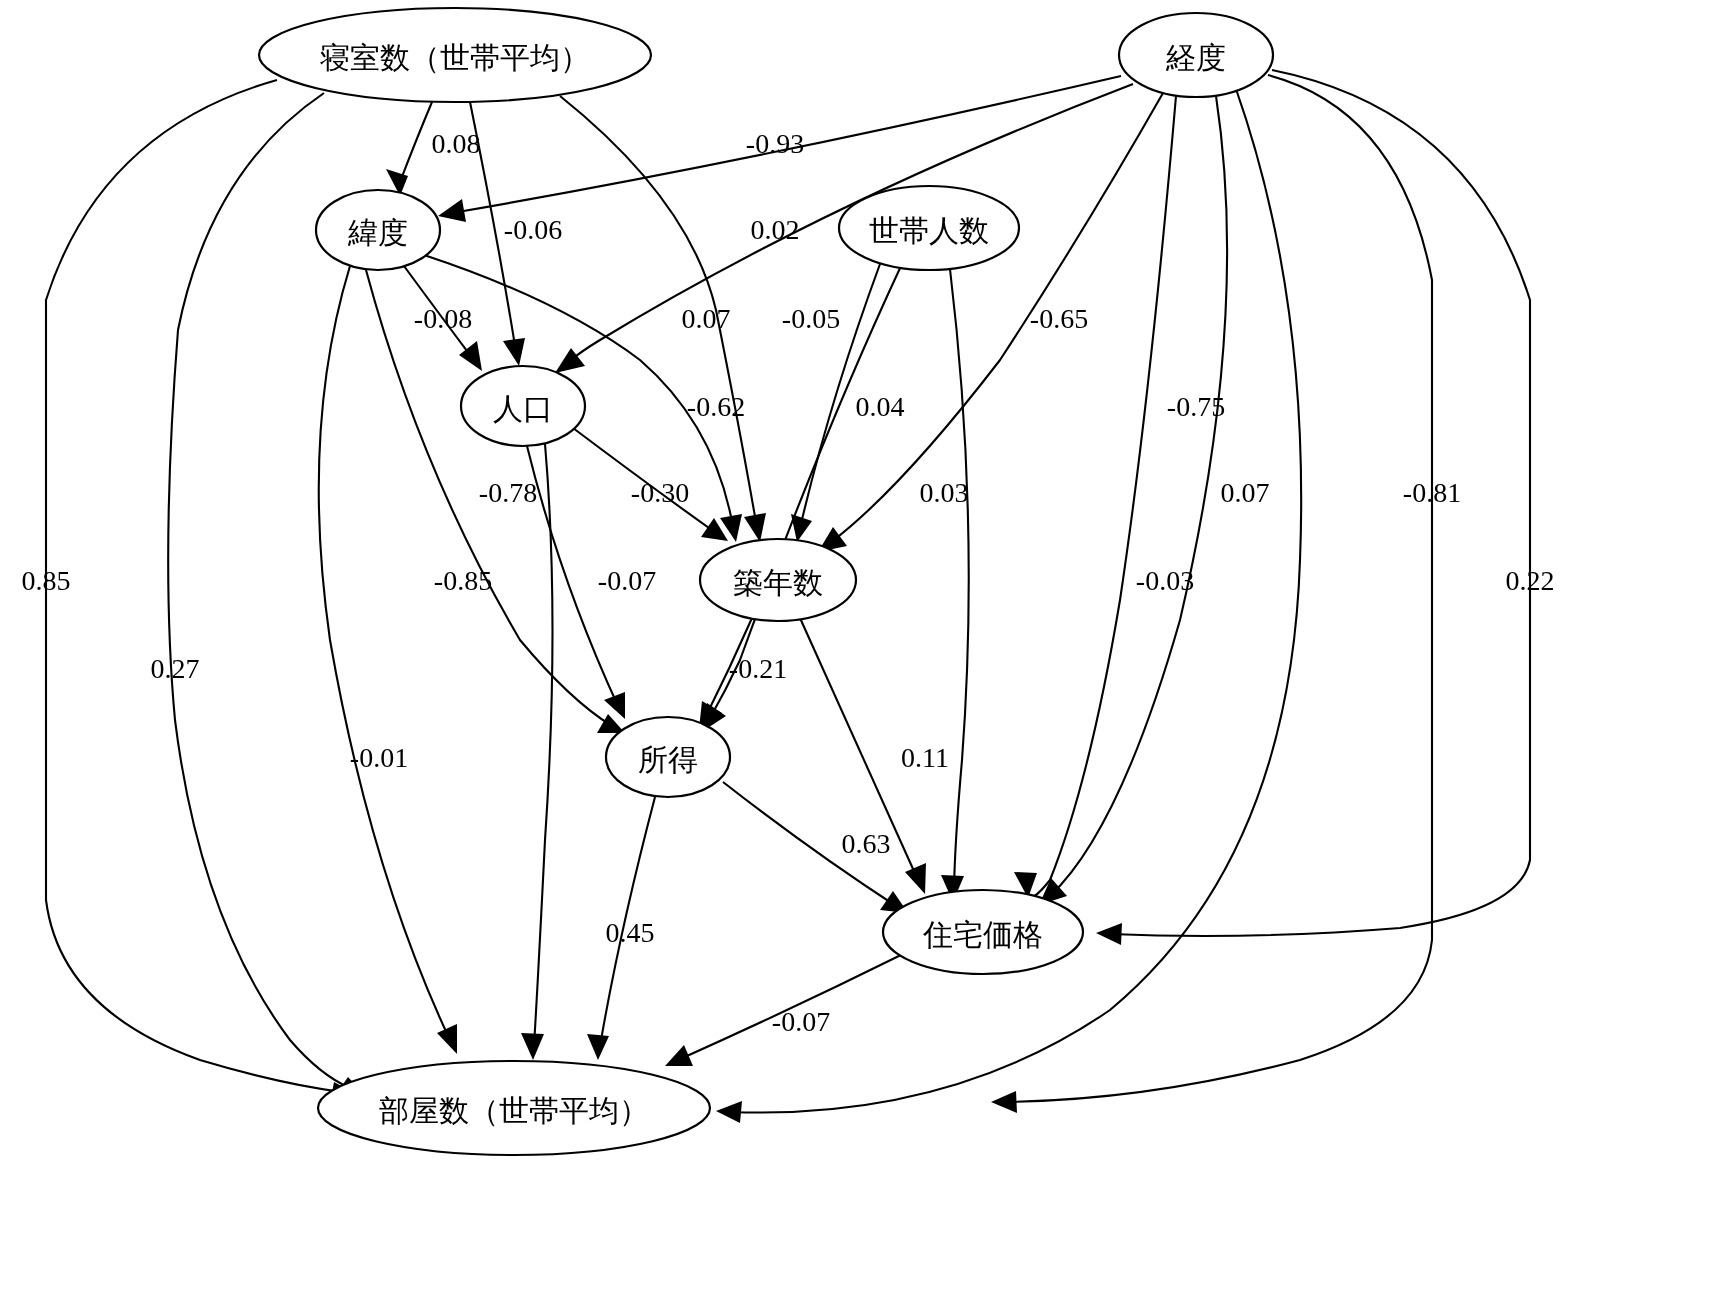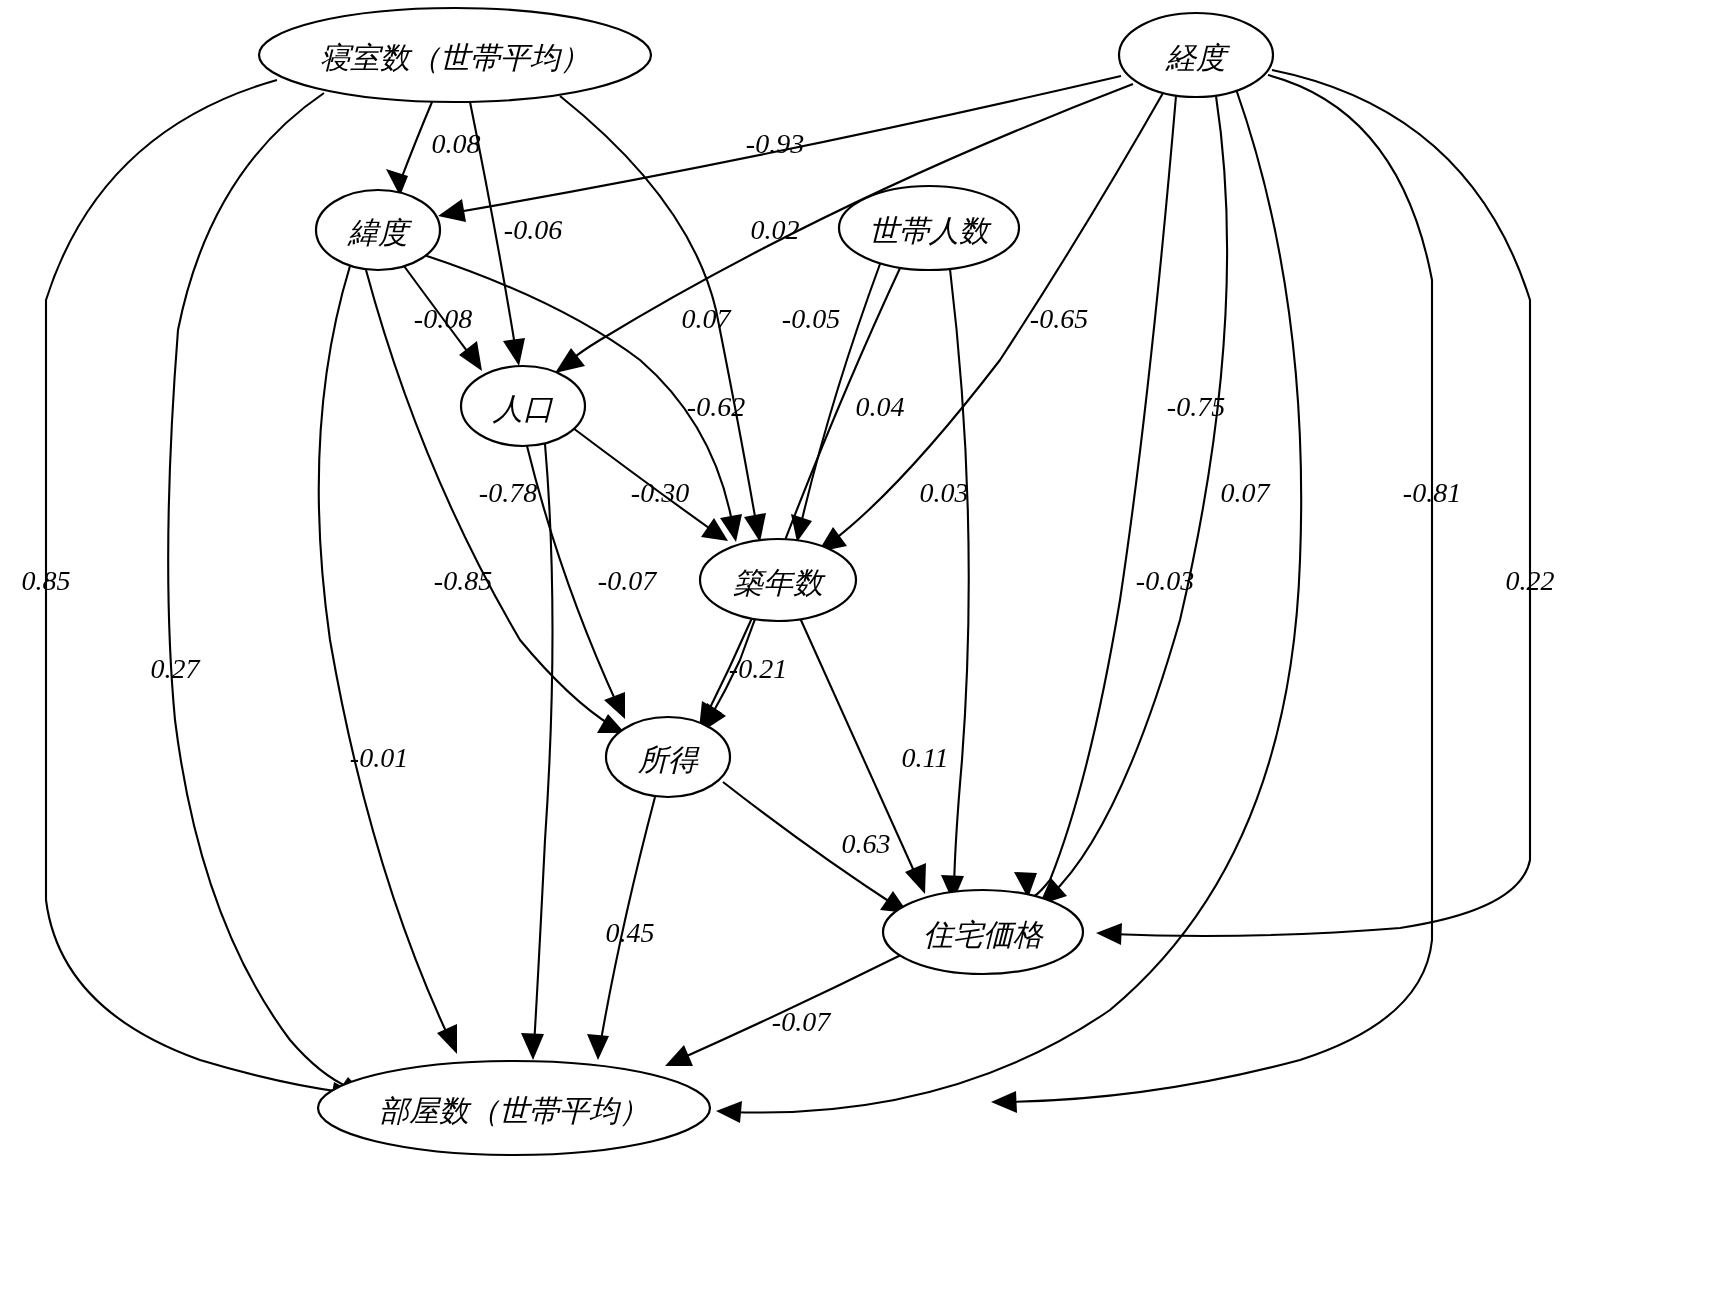--- a/index.html
+++ b/index.html
@@ -9,21 +9,20 @@
   }
   body {
     font-family: "Liberation Serif", "DejaVu Serif", serif;
   }
   #canvas-wrap {
     position: relative;
     width: 1709px;
     height: 1289px;
     background: #ffffff;
     overflow: hidden;
-    font-style: italic;
   }
   svg#graph {
     display: block;
     width: 1709px;
     height: 1289px;
   }
   .node-ellipse {
     fill: #ffffff;
     stroke: #000000;
     stroke-width: 2.2;

